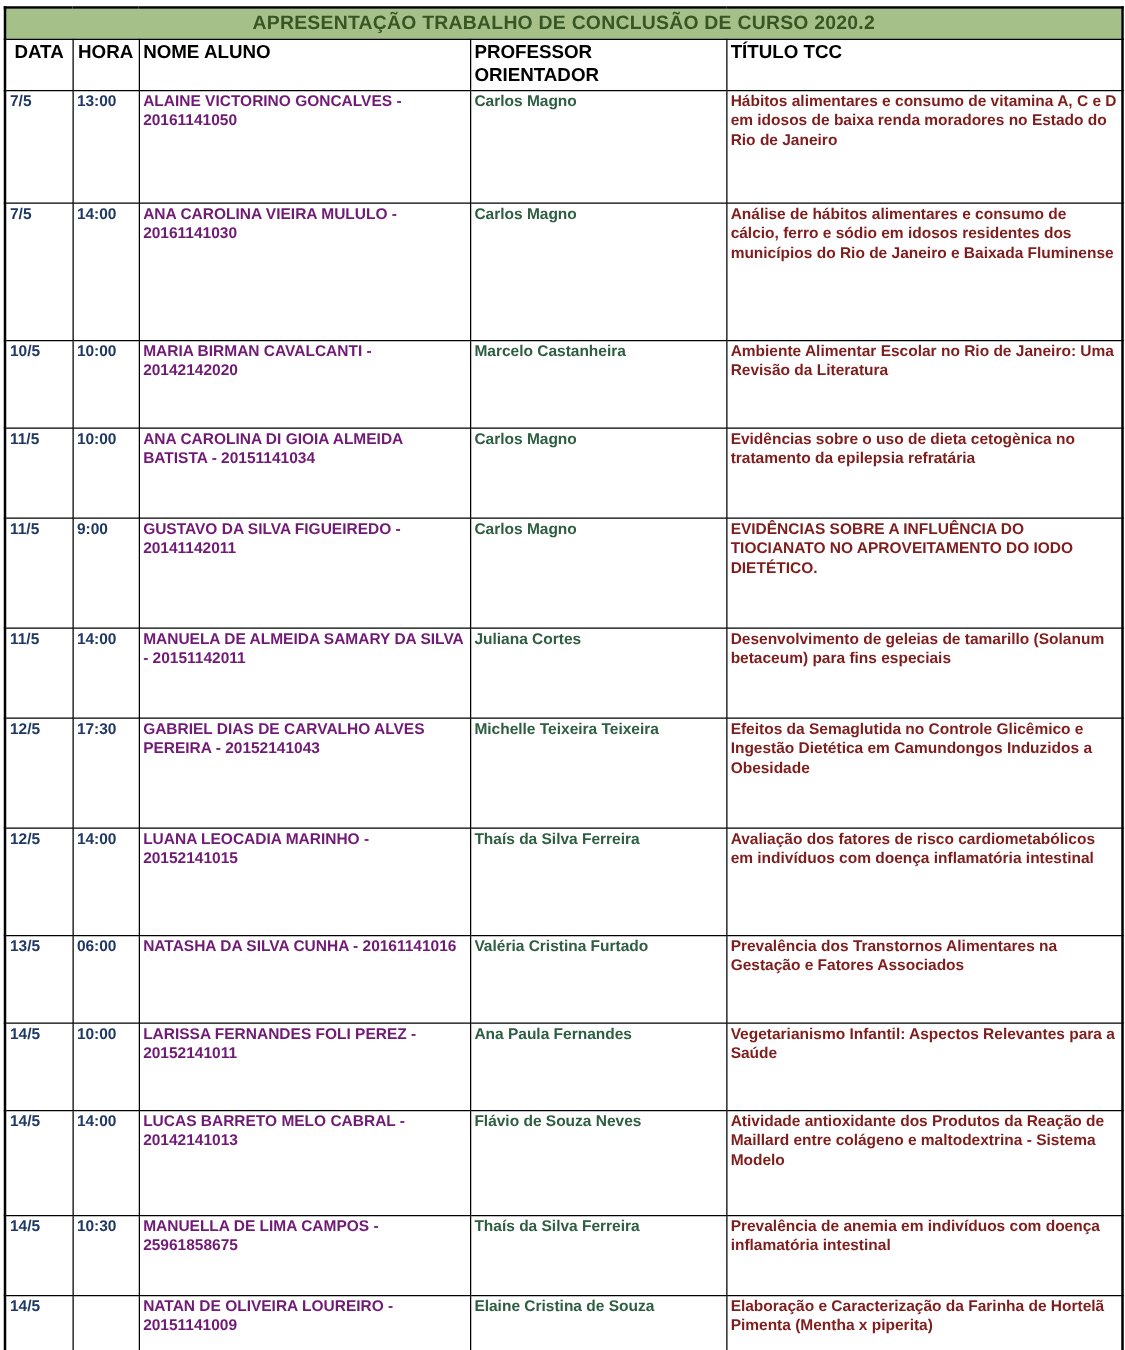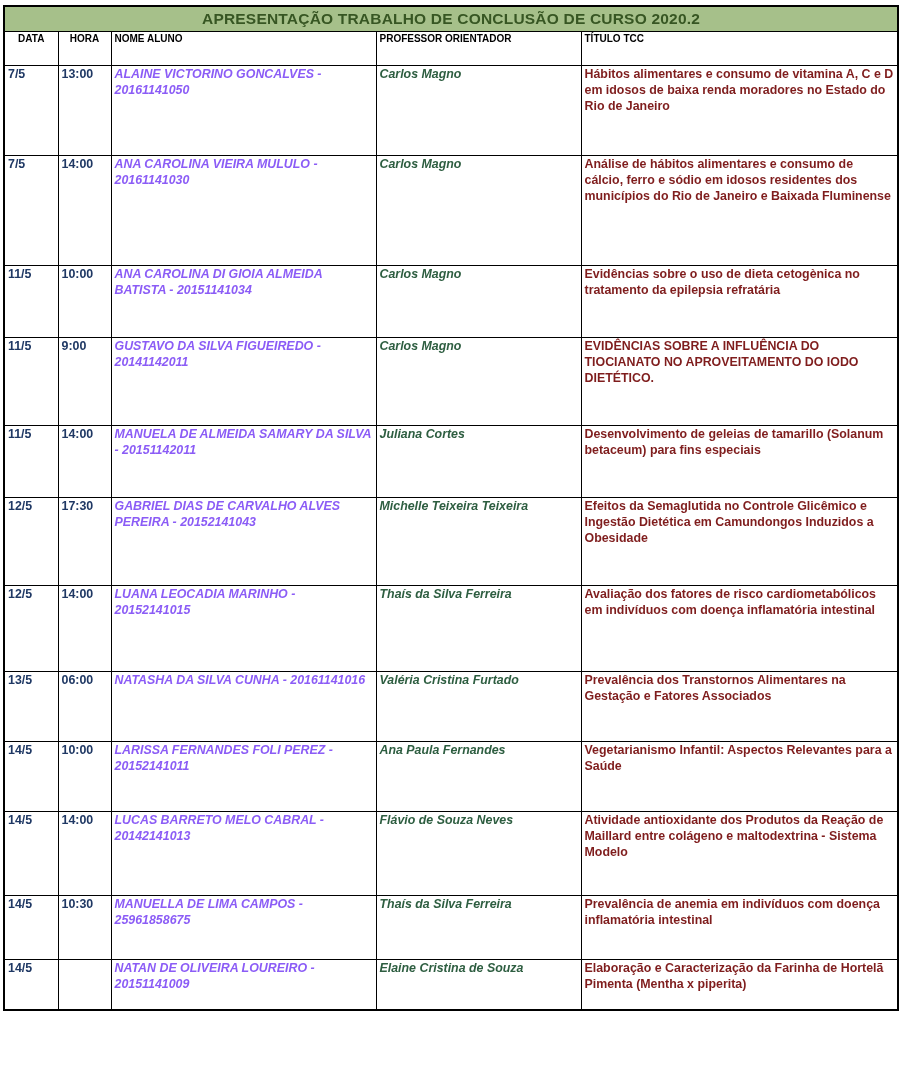--- a/index.html
+++ b/index.html
@@ -31,37 +31,37 @@
     color: #375623;
     font-weight: bold;
     text-align: center;
     font-size: 15.5px;
     padding: 3px 12px;
     letter-spacing: 0.2px;
   }
   thead th.colhead {
     font-weight: bold;
     color: #000000;
-    font-size: 10px;
+    font-size: 15px;
     text-align: left;
     height: 34px;
     line-height: 1.25;
   }
   thead th.colhead.center { text-align: center; }
   tbody td {
     font-size: 12.4px;
     line-height: 1.28;
     font-weight: bold;
   }
   td.cell-data, td.cell-hora {
     text-align: left;
     color: #1f3864;
   }
-  td.cell-nome { color: #8b5cf6; font-style: italic; }
-  td.cell-professor { color: #2e5e41; font-style: italic; }
+  td.cell-nome { color: #701a75; }
+  td.cell-professor { color: #2e5e41; }
   td.cell-titulo { color: #7f1d1d; }
 </style>
 </head>
 <body>
 
 <div class="page">
   <table>
     <colgroup>
       <col style="width:54px">
       <col style="width:53px">
@@ -88,20 +88,27 @@
     <td class="cell-nome">ALAINE VICTORINO GONCALVES - 20161141050</td>
     <td class="cell-professor">Carlos Magno</td>
     <td class="cell-titulo">Hábitos alimentares e consumo de vitamina A, C e D em idosos de baixa renda moradores no Estado do Rio de Janeiro</td>
   </tr>
         <tr style="height: 110px;">
     <td class="cell-data">7/5</td>
     <td class="cell-hora">14:00</td>
     <td class="cell-nome">ANA CAROLINA VIEIRA MULULO - 20161141030</td>
     <td class="cell-professor">Carlos Magno</td>
     <td class="cell-titulo">Análise de hábitos alimentares e consumo de cálcio, ferro e sódio em idosos residentes dos municípios do Rio de Janeiro e Baixada Fluminense</td>
+  </tr>
+        <tr style="height: 70px;">
+    <td class="cell-data">10/5</td>
+    <td class="cell-hora">10:00</td>
+    <td class="cell-nome">MARIA BIRMAN CAVALCANTI - 20142142020</td>
+    <td class="cell-professor">Marcelo Castanheira</td>
+    <td class="cell-titulo">Ambiente Alimentar Escolar no Rio de Janeiro: Uma Revisão da Literatura</td>
   </tr>
         <tr style="height: 72px;">
     <td class="cell-data">11/5</td>
     <td class="cell-hora">10:00</td>
     <td class="cell-nome">ANA CAROLINA DI GIOIA ALMEIDA BATISTA - 20151141034</td>
     <td class="cell-professor">Carlos Magno</td>
     <td class="cell-titulo">Evidências sobre o uso de dieta cetogènica no tratamento da epilepsia refratária</td>
   </tr>
         <tr style="height: 88px;">
     <td class="cell-data">11/5</td>

